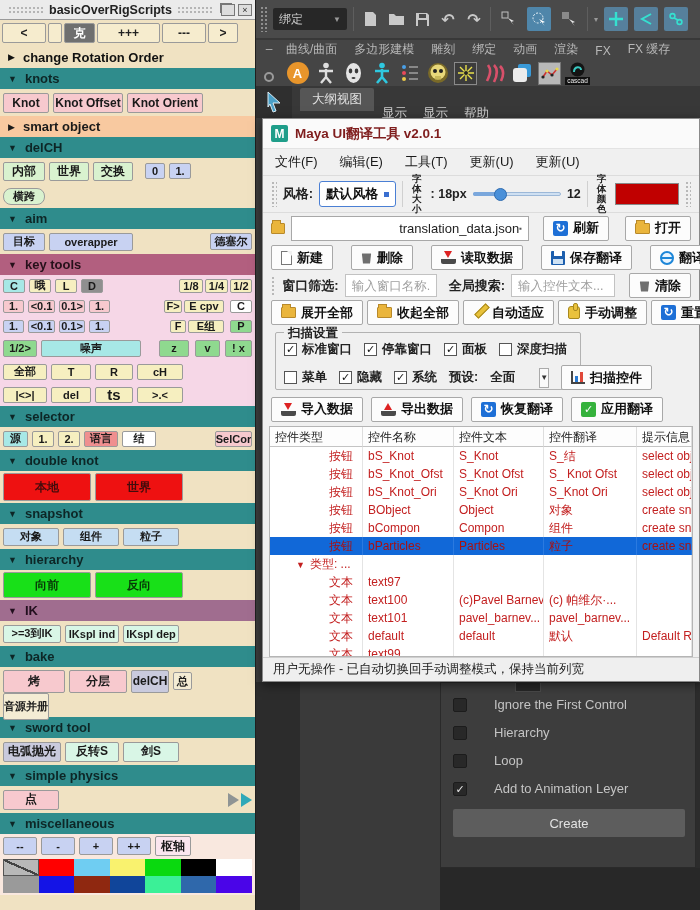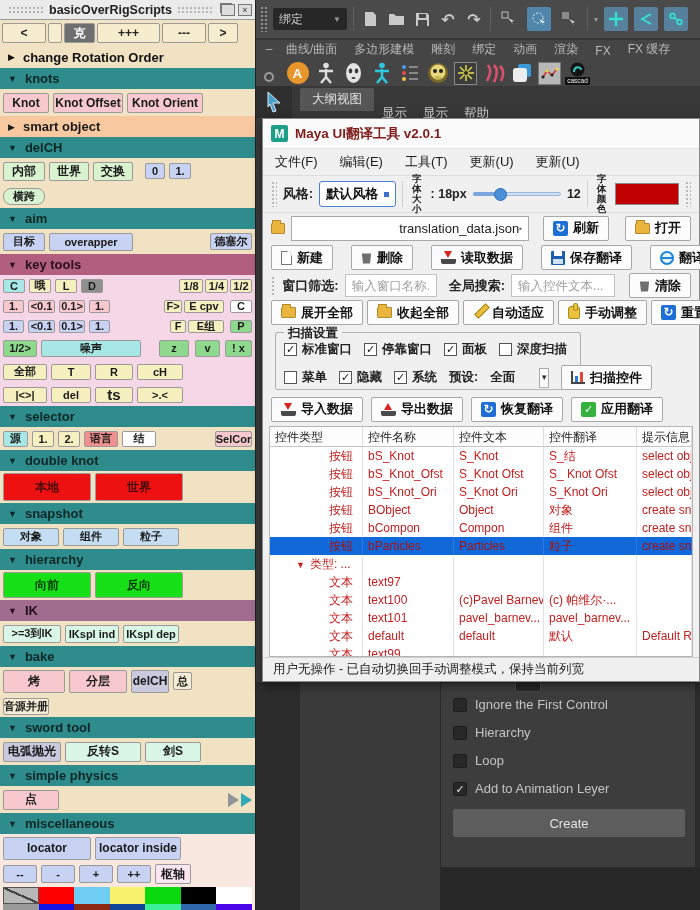--- a/index.html
+++ b/index.html
@@ -114,21 +114,21 @@
   .ic-chart::before{content:"";position:absolute;left:2px;bottom:0;width:3px;height:6px;background:#2a7ad2;}
   .ic-chart::after{content:"";position:absolute;left:7px;bottom:0;width:3px;height:10px;background:#e0483a;}
   .ic-check{width:15px;height:15px;background:#35b23c;border-radius:2px;color:#fff;font-size:11px;font-weight:700;line-height:15px;text-align:center;}
 
   
   #bl-dark{position:absolute;left:256px;top:682px;width:444px;height:228px;background:#2c2c2c;}
   #bl-strip{position:absolute;left:300px;top:682px;width:140px;height:228px;background:#3a3a3a;}
   #left-of-dialog{position:absolute;left:256px;top:118px;width:6px;height:564px;background:#3c3c3c;}
   #create-panel{position:absolute;left:440px;top:682px;width:256px;height:186px;background:#3d3d3d;border:1px solid #2a2a2a;padding:14px 0 0 12px;}
   #clipped-ctl{position:absolute;left:74px;top:0;width:26px;height:9px;background:#262626;border:1px solid #4a4a4a;border-top:none;}
-  .mcb{display:flex;align-items:center;gap:8px;margin-bottom:13px;}
+  .mcb{display:flex;align-items:center;gap:27px;margin-bottom:13px;}
   .mcb .box{width:14px;height:14px;background:#282828;border:1px solid #1c1c1c;border-radius:2px;color:#e8e8e8;font-size:11px;line-height:13px;text-align:center;}
   .mcb .txt{color:#c4c4c4;font-size:13px;}
   #create-btn{width:232px;height:28px;margin-top:6px;background:#5d5d5d;border-radius:2px;color:#e2e2e2;font-size:13px;display:flex;align-items:center;justify-content:center;}
   #below-panel{position:absolute;left:440px;top:868px;width:260px;height:42px;background:#282828;}
 </style>
 </head>
 <body>
 
 <div id="stage">
 
@@ -301,49 +301,45 @@
           <span class="arr">▼</span>
           <span>bake</span>
         </div>
         <div class="lp-row" style="height: 28px; background: rgb(240, 226, 194);">
           <div class="lp-btn" style="width: 62px; height: 23px; background: rgb(247, 201, 206);">烤</div>
           <div class="lp-btn" style="width: 58px; height: 23px; background: rgb(247, 201, 206);">分层</div>
           <div class="lp-btn" style="width: 38px; height: 23px; background: rgb(201, 202, 221);">delCH</div>
           <div class="lp-btn" style="width: 19px; height: 18px; background: rgb(244, 236, 212); font-size: 11px;">总</div>
         </div>
         <div class="lp-row" style="height: 22px; background: rgb(240, 226, 194);">
-          <div class="lp-btn" style="width: 46px; height: 17px; background: rgb(244, 236, 212); font-size: 11px;">音源并册</div>
+          <div class="lp-btn" style="width: 46px; height: 27px; background: rgb(244, 236, 212); font-size: 11px;">音源并册</div>
         </div>
         <div class="lp-header" style="height: 21px; background: rgb(47, 140, 140); color: rgb(13, 38, 38);">
           <span class="arr">▼</span>
           <span>sword tool</span>
         </div>
         <div class="lp-row" style="height: 27px; background: rgb(240, 226, 194);">
           <div class="lp-btn" style="width: 58px; height: 20px; background: rgb(201, 202, 221);">电弧抛光</div>
-          <div class="lp-btn" style="width: 76px; height: 20px; background: rgb(217, 246, 230);">反转S</div>
+          <div class="lp-btn" style="width: 54px; height: 20px; background: rgb(217, 246, 230);">反转S</div>
           <div class="lp-btn" style="width: 56px; height: 20px; background: rgb(217, 246, 230);">剑S</div>
         </div>
         <div class="lp-header" style="height: 21px; background: rgb(47, 140, 140); color: rgb(13, 38, 38);">
           <span class="arr">▼</span>
           <span>simple physics</span>
         </div>
         <div class="lp-row" style="height: 27px; background: rgb(240, 226, 194);">
           <div class="lp-btn" style="width: 56px; height: 20px; background: rgb(247, 201, 206);">点</div>
           <div class="rgroup">
             <span class="tri" style="border-left-color: rgb(143, 148, 148);"></span>
             <span class="tri" style="border-left-color: rgb(47, 168, 184);"></span>
           </div>
         </div>
         <div class="lp-header" style="height: 21px; background: rgb(47, 140, 140); color: rgb(13, 38, 38);">
           <span class="arr">▼</span>
           <span>miscellaneous</span>
-        </div>
-        <div class="lp-row" style="height: 28px; background: rgb(249, 232, 223);">
-          <div class="lp-btn" style="width: 88px; height: 23px; background: rgb(200, 210, 242);">locator</div>
-          <div class="lp-btn" style="width: 86px; height: 23px; background: rgb(200, 210, 242);">locator inside</div>
         </div>
         <div class="lp-row" style="height: 24px; background: rgb(249, 232, 223);">
           <div class="lp-btn" style="width: 34px; height: 18px; background: rgb(200, 210, 242); font-size: 11px;">--</div>
           <div class="lp-btn" style="width: 34px; height: 18px; background: rgb(200, 210, 242); font-size: 11px;">-</div>
           <div class="lp-btn" style="width: 34px; height: 18px; background: rgb(200, 210, 242); font-size: 11px;">+</div>
           <div class="lp-btn" style="width: 34px; height: 18px; background: rgb(200, 210, 242); font-size: 11px;">++</div>
           <div class="lp-btn" style="width: 36px; height: 20px; background: rgb(251, 230, 239);">枢轴</div>
         </div>
         <div style="background: rgb(249, 232, 223); padding: 1px 3px 2px;">
           <div class="pal-row">

